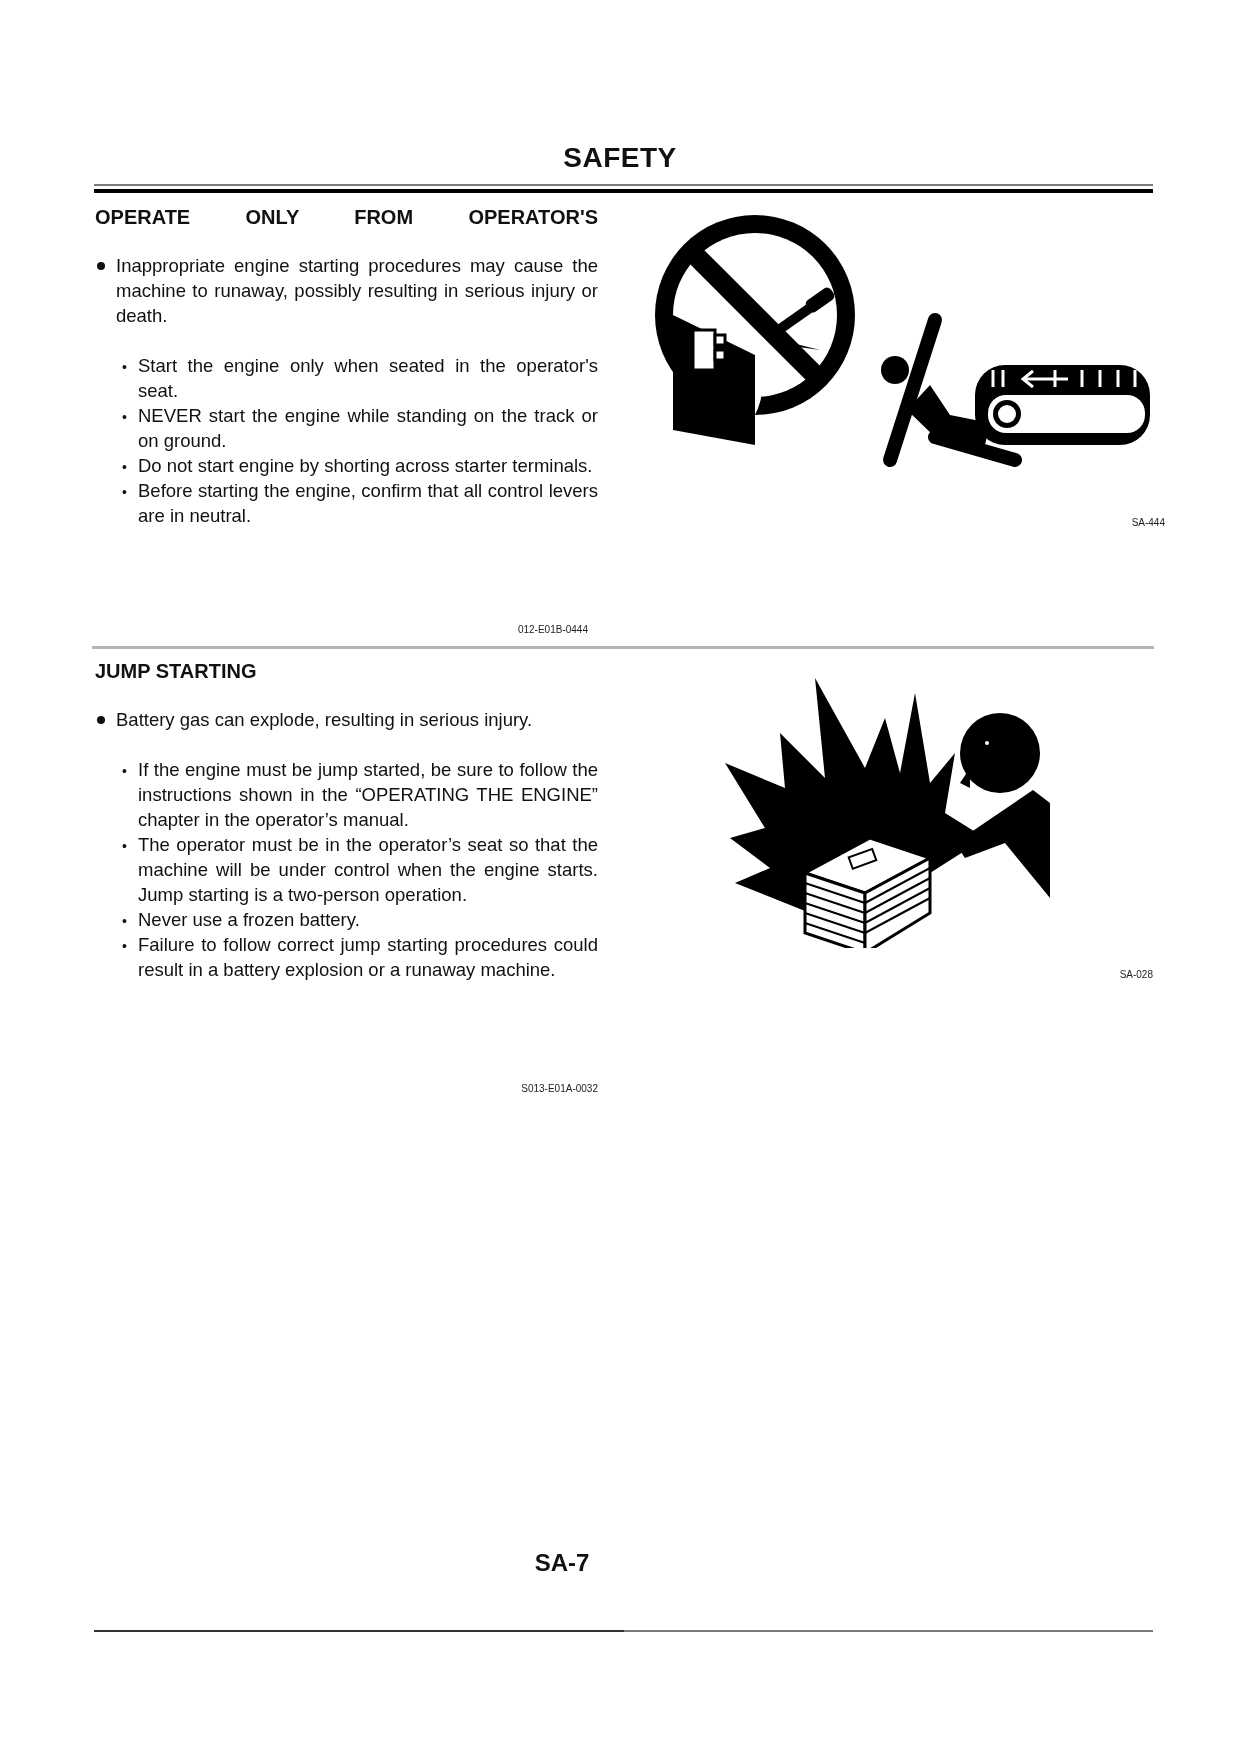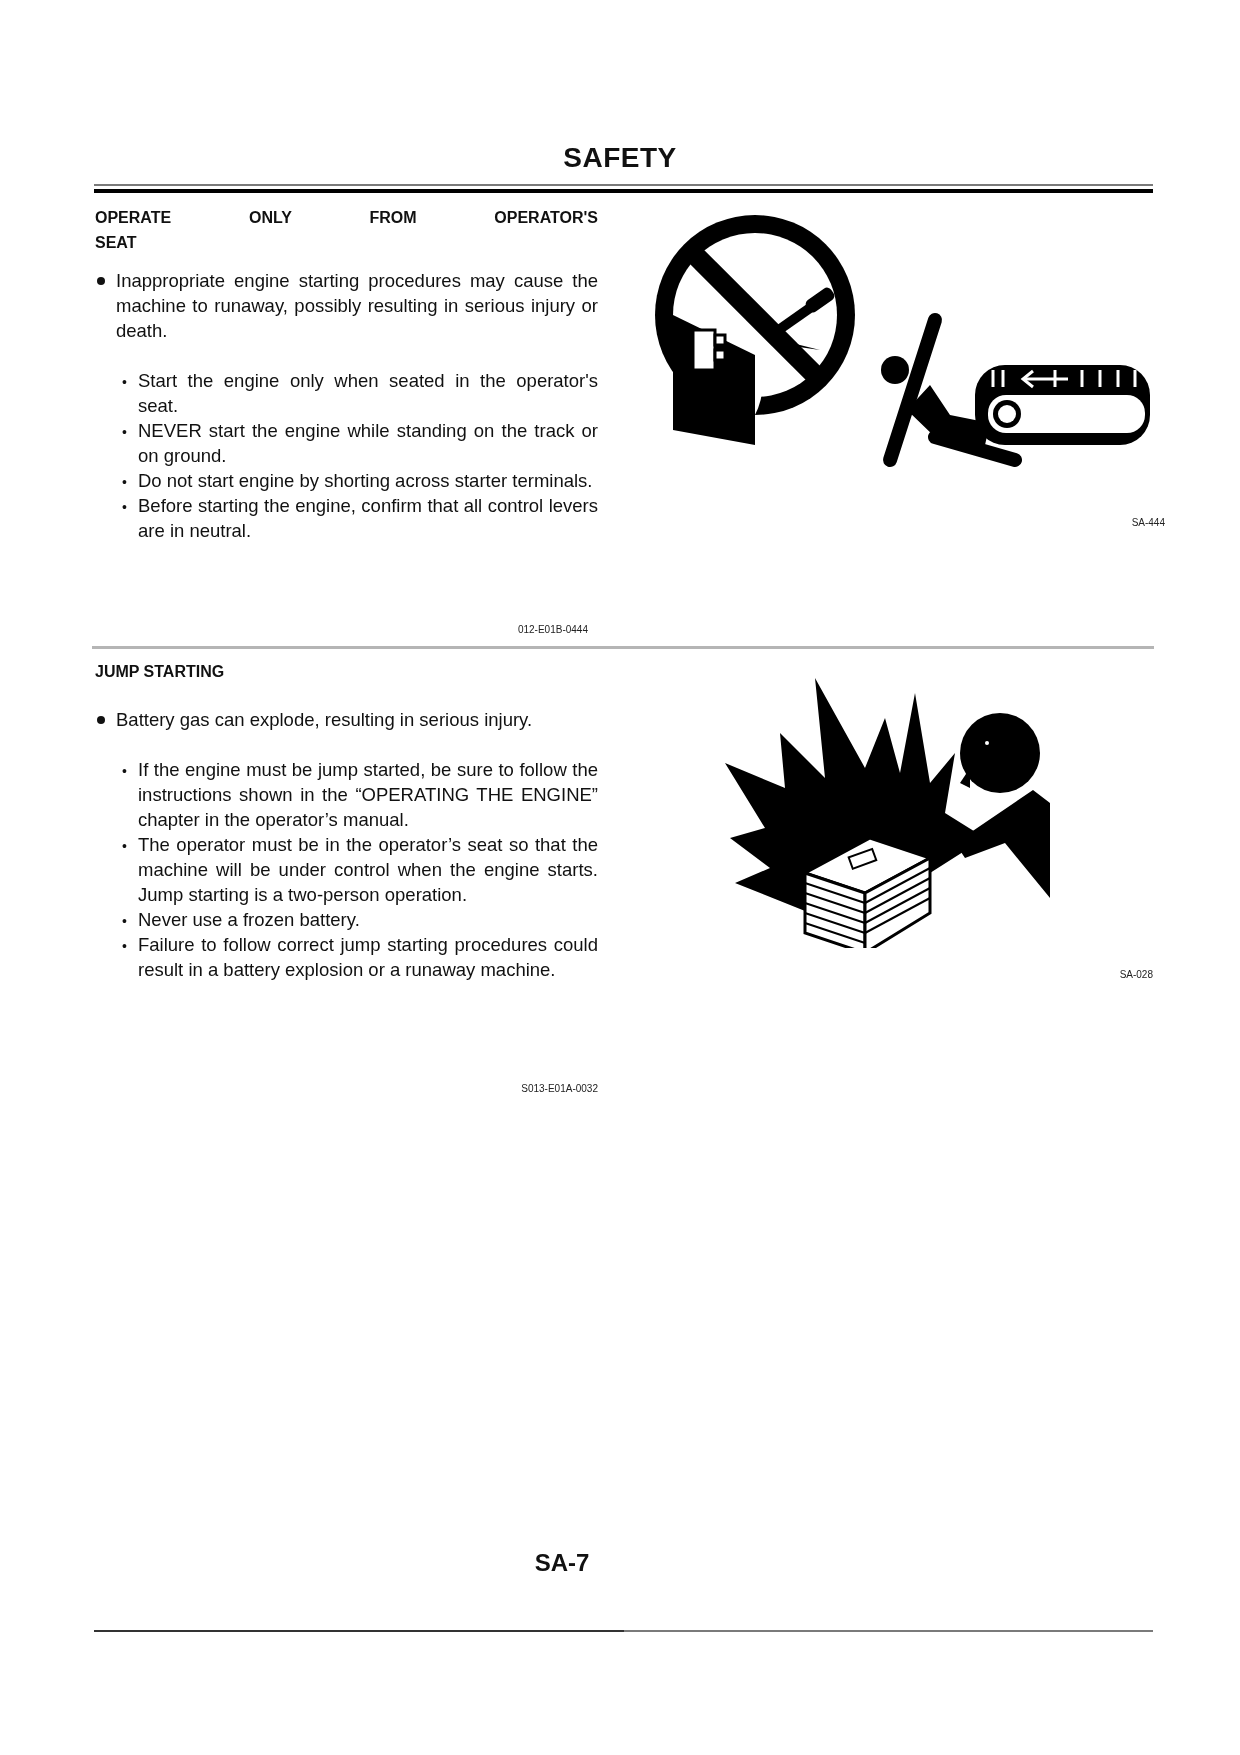--- a/index.html
+++ b/index.html
@@ -4,21 +4,21 @@
   <style>
     html, body { margin: 0; padding: 0; background: #ffffff; }
     body { width: 1240px; height: 1755px; position: relative; font-family: "Liberation Sans", sans-serif; color: #111; overflow: hidden; }
 
     .page-title { position: absolute; left: 0; width: 1240px; top: 142px; text-align: center; font-size: 28px; font-weight: bold; letter-spacing: 0.5px; color: #111; }
     .rule-gray { position: absolute; left: 94px; width: 1059px; height: 2px; background: #7a7a7a; }
     .rule-black { position: absolute; left: 94px; width: 1059px; height: 4px; background: #000; }
     .rule-section { position: absolute; left: 92px; width: 1062px; height: 3px; background: #b5b5b5; }
 
     .col { position: absolute; left: 95px; width: 503px; }
-    .heading { font-size: 16px; font-weight: bold; line-height: 25px; text-align: justify; text-align-last: left; color: #111; }
+    .heading { font-size: 20px; font-weight: bold; line-height: 25px; text-align: justify; text-align-last: left; color: #111; }
     .heading .l1 { display: block; text-align: justify; text-align-last: justify; }
     .heading .l2 { display: block; }
 
     .main-bullet { position: relative; padding-left: 21px; font-size: 18.5px; line-height: 25px; text-align: justify; }
     .main-bullet .dot { position: absolute; left: 2px; top: 9px; width: 8px; height: 8px; border-radius: 50%; background: #111; }
 
     .subs { margin-top: 25px; padding-left: 43px; }
     .sub { position: relative; font-size: 18.5px; line-height: 25px; text-align: justify; }
     .sub .sdot { position: absolute; left: -16px; top: 7px; font-size: 14px; line-height: 14px; }
 
@@ -29,23 +29,22 @@
 </head>
 <body>
 
 <div class="page-title">SAFETY</div>
 <div class="rule-gray" style="top:184px;"></div>
 <div class="rule-black" style="top:189px;"></div>
 
 <div class="col" style="top:205px;">
   <div class="heading">
     <span class="l1">OPERATE ONLY FROM OPERATOR'S</span>
-    <span class="l2">SEAT</span>
   </div>
-  <div class="main-bullet" style="margin-top:13px;">
+  <div class="main-bullet" style="margin-top:23px;">
     <span class="dot"></span>
     <span>Inappropriate engine starting procedures may cause the machine to runaway, possibly resulting in serious injury or death.</span>
   </div>
   <div class="subs">
     <div class="sub"><span class="sdot">•</span><span>Start the engine only when seated in the operator's seat.</span></div>
     <div class="sub"><span class="sdot">•</span><span>NEVER start the engine while standing on the track or on ground.</span></div>
     <div class="sub"><span class="sdot">•</span><span>Do not start engine by shorting across starter terminals.</span></div>
     <div class="sub"><span class="sdot">•</span><span>Before starting the engine, confirm that all control levers are in neutral.</span></div>
   </div>
 </div>

